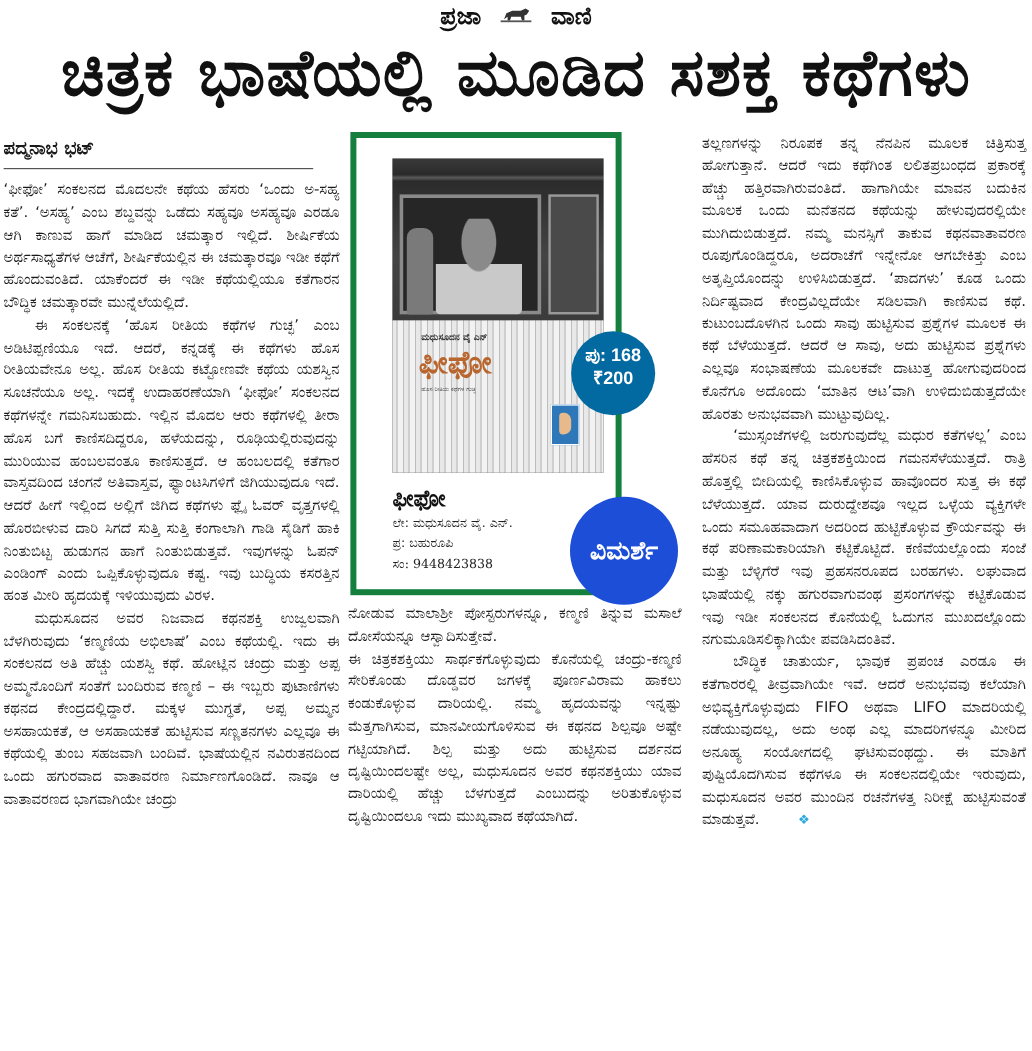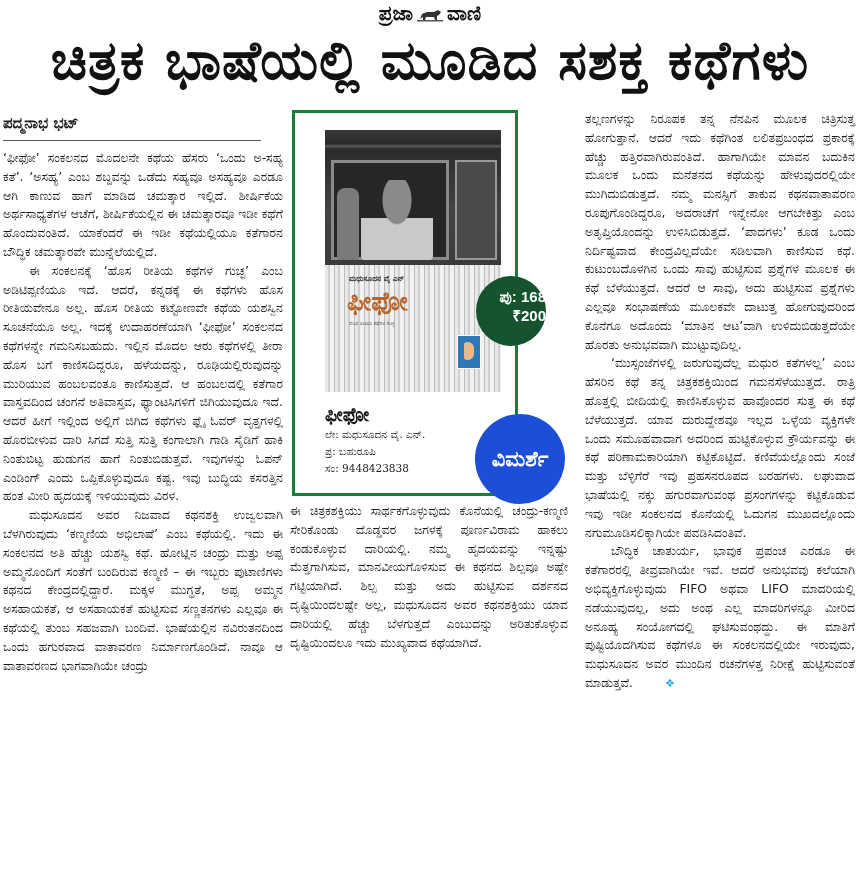--- a/index.html
+++ b/index.html
@@ -1,41 +1,41 @@
 <!DOCTYPE html>
 <html><head>
 <meta charset="utf-8">
 <style>
   * { box-sizing: border-box; margin: 0; padding: 0; }
   html, body { width: 860px; height: 876px; background: #ffffff; overflow: hidden; }
   body { position: relative; font-family: "DejaVu Sans", sans-serif; color: #1a1a1a; }
 
   .masthead { position: absolute; left: 0; top: 0; width: 860px; height: 28px; text-align: center; }
-  .masthead .logo { display: inline-flex; align-items: center; gap: 4px; margin-top: 2px;
+  .masthead .logo { display: inline-flex; align-items: flex-start; gap: 16px; margin-top: 2px;
     font-family: "DejaVu Sans", sans-serif; font-weight: bold; font-size: 20px; line-height: 22px; color: #111; }
   .masthead .logo .emblem { display: inline-block; width: 26px; height: 16px; position: relative; }
   .masthead .logo .emblem svg { width: 26px; height: 16px; }
 
   .headline { position: absolute; left: 0; top: 28px; width: 860px; height: 72px;
     font-family: "DejaVu Sans", sans-serif; font-weight: bold; font-size: 54px; line-height: 66px;
     text-align: center; letter-spacing: 1px; color: #111; white-space: nowrap; }
 
   .byline { position: absolute; left: 3px; top: 112px; width: 260px; height: 24px;
     font-weight: bold; font-size: 15px; line-height: 22px; color: #1a1a1a; }
   .byline-rule { position: absolute; left: 3px; top: 140px; width: 258px; height: 1px; background: #555; }
 
   .col { position: absolute; font-size: 12.4px; line-height: 18.8px; text-align: justify; color: #1a1a1a; }
   .col p { margin: 0; }
   .col p.indent { text-indent: 26px; }
   .col1 { left: 3px; top: 149px; width: 280px; height: 727px; }
   .col2 { left: 290px; top: 502px; width: 278px; height: 374px; }
   .col3 { left: 585px; top: 110px; width: 270px; height: 766px; }
 
   .book-box { position: absolute; left: 292px; top: 110px; width: 226px; height: 386px;
-    border: 3px solid #15803d; background: #fff; }
+    border: 5px solid #15803d; background: #fff; }
   .cover { position: absolute; left: 30px; top: 17px; width: 176px; height: 262px; background: #6b6b6b; overflow: hidden; }
   .cover .photo { position: absolute; left: 0; top: 0; width: 176px; height: 135px;
     background: linear-gradient(180deg, #3a3a3a 0%, #2a2a2a 10%, #5a5a5a 12%, #2b2b2b 14%, #444 60%, #3b3b3b 100%); }
   .cover .window { position: absolute; left: 6px; top: 30px; width: 118px; height: 100px; background: #262626; border: 3px solid #8a8a8a; }
   .cover .person { position: absolute; left: 36px; top: 50px; width: 72px; height: 80px;
     background: radial-gradient(ellipse at 50% 25%, #8a8a8a 0 14px, transparent 15px),
                 linear-gradient(180deg, transparent 0 38px, #c9c9c9 38px 100%); border-radius: 4px; }
   .cover .seat { position: absolute; left: 12px; top: 58px; width: 22px; height: 72px; background: #7a7a7a; border-radius: 8px 8px 2px 2px; }
   .cover .side-panel { position: absolute; left: 130px; top: 30px; width: 42px; height: 100px; background: #4a4a4a; border: 2px solid #999; }
   .cover .lower { position: absolute; left: 0; top: 135px; width: 176px; height: 127px;
@@ -46,21 +46,21 @@
   .cover .pub-logo { position: absolute; left: 132px; top: 205px; width: 24px; height: 34px; background: #2e77b8; border: 1px solid #fff; }
   .cover .pub-logo::after { content: ""; position: absolute; left: 6px; top: 6px; width: 10px; height: 18px; background: #e8b98a; border-radius: 3px 6px 6px 3px; }
 
   .book-title { position: absolute; left: 30px; top: 290px; font-size: 19px; font-weight: bold; color: #111; line-height: 22px; }
   .book-meta { position: absolute; left: 30px; font-size: 10.5px; line-height: 14px; color: #222; white-space: nowrap; }
   .book-meta.m1 { top: 314px; }
   .book-meta.m2 { top: 331px; }
   .book-meta.m3 { top: 348px; font-family: "DejaVu Serif", serif; }
 
   .price-badge { position: absolute; left: 476px; top: 276px; width: 70px; height: 70px; border-radius: 50%;
-    background: #14532d; color: #fff; text-align: right; font-family: "Liberation Sans", sans-serif; font-weight: bold; }
+    background: #0369a1; color: #fff; text-align: center; font-family: "Liberation Sans", sans-serif; font-weight: bold; }
   .price-badge .pages { display: block; margin-top: 12px; font-size: 15px; line-height: 18px; }
   .price-badge .price { display: block; font-size: 15px; line-height: 20px; }
 
   .review-badge { position: absolute; left: 475px; top: 414px; width: 90px; height: 90px; border-radius: 50%;
     background: #1d4ed8; color: #fff; text-align: center; font-weight: bold; font-size: 21px; line-height: 90px; }
 
   .end-mark { display: inline-block; color: #29a9dc; font-size: 11px; margin-left: 6px; }
 </style>
 </head>
 <body>
@@ -109,20 +109,21 @@
 </div>
 
 <div class="price-badge">
   <span class="pages">ಪು: 168</span>
   <span class="price">₹200</span>
 </div>
 
 <div class="review-badge">ವಿಮರ್ಶೆ</div>
 
 <div class="col col2">
+  <p>ನೋಡುವ ಮಾಲಾಶ್ರೀ ಪೋಸ್ಟರುಗಳನ್ನೂ, ಕಣ್ಮಣಿ ತಿನ್ನುವ ಮಸಾಲೆ ದೋಸೆಯನ್ನೂ ಆಸ್ವಾದಿಸುತ್ತೇವೆ.</p>
   <p>ಈ ಚಿತ್ರಕಶಕ್ತಿಯು ಸಾರ್ಥಕಗೊಳ್ಳುವುದು ಕೊನೆಯಲ್ಲಿ ಚಂದ್ರು-ಕಣ್ಮಣಿ ಸೇರಿಕೊಂಡು ದೊಡ್ಡವರ ಜಗಳಕ್ಕೆ ಪೂರ್ಣವಿರಾಮ ಹಾಕಲು ಕಂಡುಕೊಳ್ಳುವ ದಾರಿಯಲ್ಲಿ. ನಮ್ಮ ಹೃದಯವನ್ನು ಇನ್ನಷ್ಟು ಮೆತ್ತಗಾಗಿಸುವ, ಮಾನವೀಯಗೊಳಿಸುವ ಈ ಕಥನದ ಶಿಲ್ಪವೂ ಅಷ್ಟೇ ಗಟ್ಟಿಯಾಗಿದೆ. ಶಿಲ್ಪ ಮತ್ತು ಅದು ಹುಟ್ಟಿಸುವ ದರ್ಶನದ ದೃಷ್ಟಿಯಿಂದಲಷ್ಟೇ ಅಲ್ಲ, ಮಧುಸೂದನ ಅವರ ಕಥನಶಕ್ತಿಯು ಯಾವ ದಾರಿಯಲ್ಲಿ ಹೆಚ್ಚು ಬೆಳಗುತ್ತದೆ ಎಂಬುದನ್ನು ಅರಿತುಕೊಳ್ಳುವ ದೃಷ್ಟಿಯಿಂದಲೂ ಇದು ಮುಖ್ಯವಾದ ಕಥೆಯಾಗಿದೆ.</p>
 </div>
 
 <div class="col col3">
   <p>ತಲ್ಲಣಗಳನ್ನು ನಿರೂಪಕ ತನ್ನ ನೆನಪಿನ ಮೂಲಕ ಚಿತ್ರಿಸುತ್ತ ಹೋಗುತ್ತಾನೆ. ಆದರೆ ಇದು ಕಥೆಗಿಂತ ಲಲಿತಪ್ರಬಂಧದ ಪ್ರಕಾರಕ್ಕೆ ಹೆಚ್ಚು ಹತ್ತಿರವಾಗಿರುವಂತಿದೆ. ಹಾಗಾಗಿಯೇ ಮಾವನ ಬದುಕಿನ ಮೂಲಕ ಒಂದು ಮನೆತನದ ಕಥೆಯನ್ನು ಹೇಳುವುದರಲ್ಲಿಯೇ ಮುಗಿದುಬಿಡುತ್ತದೆ. ನಮ್ಮ ಮನಸ್ಸಿಗೆ ತಾಕುವ ಕಥನವಾತಾವರಣ ರೂಪುಗೊಂಡಿದ್ದರೂ, ಅದರಾಚೆಗೆ ಇನ್ನೇನೋ ಆಗಬೇಕಿತ್ತು ಎಂಬ ಅತೃಪ್ತಿಯೊಂದನ್ನು ಉಳಿಸಿಬಿಡುತ್ತದೆ. ‘ಪಾದಗಳು’ ಕೂಡ ಒಂದು ನಿರ್ದಿಷ್ಟವಾದ ಕೇಂದ್ರವಿಲ್ಲದೆಯೇ ಸಡಿಲವಾಗಿ ಕಾಣಿಸುವ ಕಥೆ. ಕುಟುಂಬದೊಳಗಿನ ಒಂದು ಸಾವು ಹುಟ್ಟಿಸುವ ಪ್ರಶ್ನೆಗಳ ಮೂಲಕ ಈ ಕಥೆ ಬೆಳೆಯುತ್ತದೆ. ಆದರೆ ಆ ಸಾವು, ಅದು ಹುಟ್ಟಿಸುವ ಪ್ರಶ್ನೆಗಳು ಎಲ್ಲವೂ ಸಂಭಾಷಣೆಯ ಮೂಲಕವೇ ದಾಟುತ್ತ ಹೋಗುವುದರಿಂದ ಕೊನೆಗೂ ಅದೊಂದು ‘ಮಾತಿನ ಆಟ’ವಾಗಿ ಉಳಿದುಬಿಡುತ್ತದೆಯೇ ಹೊರತು ಅನುಭವವಾಗಿ ಮುಟ್ಟುವುದಿಲ್ಲ.</p>
   <p class="indent">‘ಮುಸ್ಸಂಜೆಗಳಲ್ಲಿ ಜರುಗುವುದೆಲ್ಲ ಮಧುರ ಕತೆಗಳಲ್ಲ’ ಎಂಬ ಹೆಸರಿನ ಕಥೆ ತನ್ನ ಚಿತ್ರಕಶಕ್ತಿಯಿಂದ ಗಮನಸೆಳೆಯುತ್ತದೆ. ರಾತ್ರಿ ಹೊತ್ತಲ್ಲಿ ಬೀದಿಯಲ್ಲಿ ಕಾಣಿಸಿಕೊಳ್ಳುವ ಹಾವೊಂದರ ಸುತ್ತ ಈ ಕಥೆ ಬೆಳೆಯುತ್ತದೆ. ಯಾವ ದುರುದ್ದೇಶವೂ ಇಲ್ಲದ ಒಳ್ಳೆಯ ವ್ಯಕ್ತಿಗಳೇ ಒಂದು ಸಮೂಹವಾದಾಗ ಅದರಿಂದ ಹುಟ್ಟಿಕೊಳ್ಳುವ ಕ್ರೌರ್ಯವನ್ನು ಈ ಕಥೆ ಪರಿಣಾಮಕಾರಿಯಾಗಿ ಕಟ್ಟಿಕೊಟ್ಟಿದೆ. ಕಣಿವೆಯಲ್ಲೊಂದು ಸಂಜೆ ಮತ್ತು ಬೆಳ್ಳಿಗೆರೆ ಇವು ಪ್ರಹಸನರೂಪದ ಬರಹಗಳು. ಲಘುವಾದ ಭಾಷೆಯಲ್ಲಿ ನಕ್ಕು ಹಗುರವಾಗುವಂಥ ಪ್ರಸಂಗಗಳನ್ನು ಕಟ್ಟಿಕೊಡುವ ಇವು ಇಡೀ ಸಂಕಲನದ ಕೊನೆಯಲ್ಲಿ ಓದುಗನ ಮುಖದಲ್ಲೊಂದು ನಗುಮೂಡಿಸಲಿಕ್ಕಾಗಿಯೇ ಪವಡಿಸಿದಂತಿವೆ.</p>
   <p class="indent"><span>ಬೌದ್ಧಿಕ ಚಾತುರ್ಯ, ಭಾವುಕ ಪ್ರಪಂಚ ಎರಡೂ ಈ ಕತೆಗಾರರಲ್ಲಿ ತೀವ್ರವಾಗಿಯೇ ಇವೆ. ಆದರೆ ಅನುಭವವು ಕಲೆಯಾಗಿ ಅಭಿವ್ಯಕ್ತಿಗೊಳ್ಳುವುದು FIFO ಅಥವಾ LIFO ಮಾದರಿಯಲ್ಲಿ ನಡೆಯುವುದಲ್ಲ, ಅದು ಅಂಥ ಎಲ್ಲ ಮಾದರಿಗಳನ್ನೂ ಮೀರಿದ ಅನೂಹ್ಯ ಸಂಯೋಗದಲ್ಲಿ ಘಟಿಸುವಂಥದ್ದು. ಈ ಮಾತಿಗೆ ಪುಷ್ಟಿಯೊದಗಿಸುವ ಕಥೆಗಳೂ ಈ ಸಂಕಲನದಲ್ಲಿಯೇ ಇರುವುದು, ಮಧುಸೂದನ ಅವರ ಮುಂದಿನ ರಚನೆಗಳತ್ತ ನಿರೀಕ್ಷೆ ಹುಟ್ಟಿಸುವಂತೆ ಮಾಡುತ್ತವೆ.</span><span class="end-mark">❖</span></p>
 </div>
 
 </body></html>

